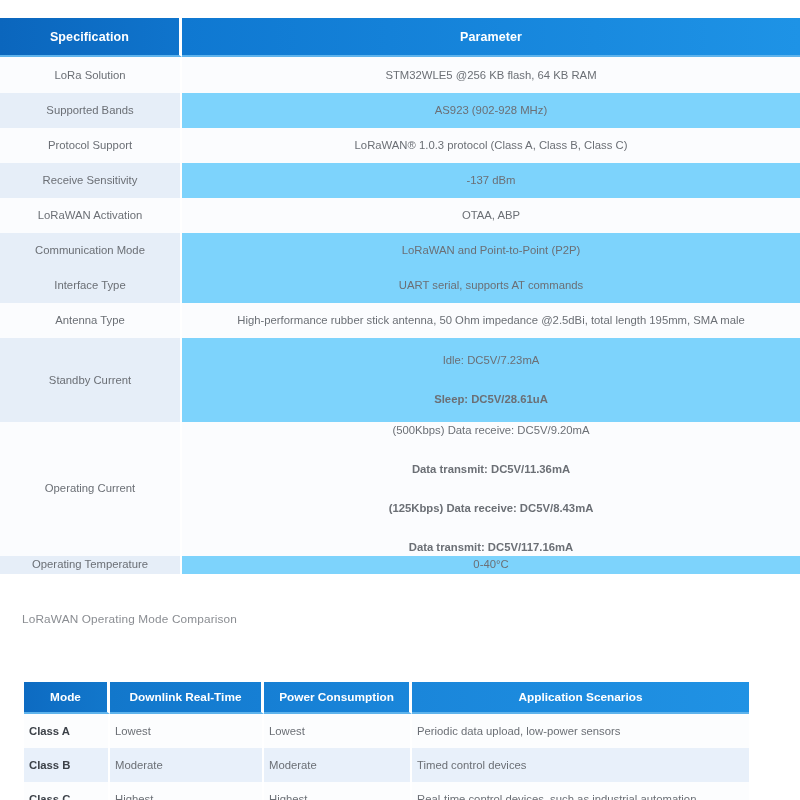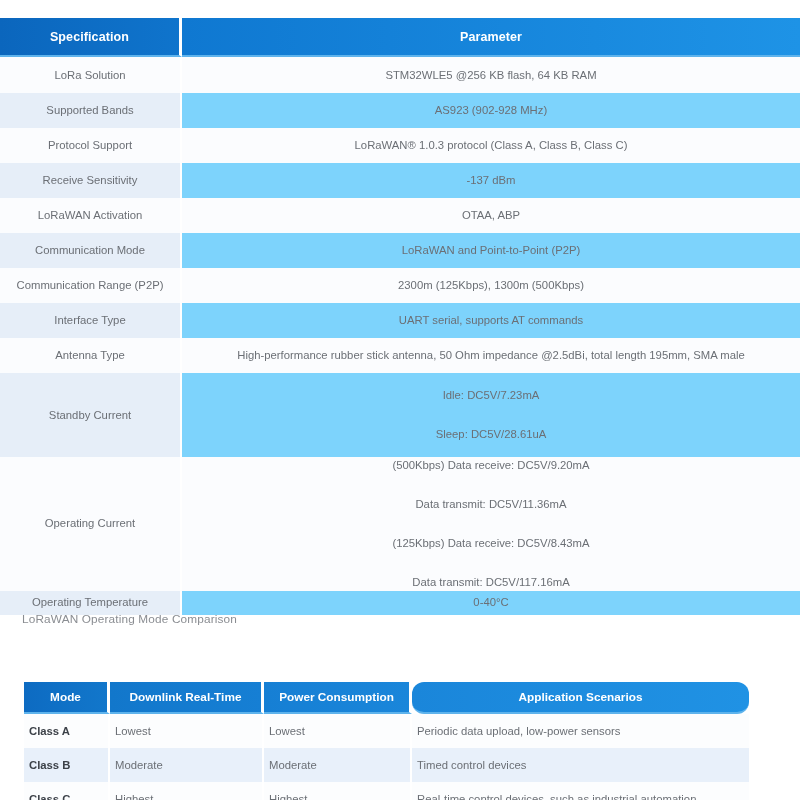--- a/index.html
+++ b/index.html
@@ -73,21 +73,21 @@
 
   .spec-table tr.row-even td { background: #fbfcfe; }
   .spec-table tr.row-odd  td { background: #7dd3fc; }
 
   .spec-table tr.row-odd td.label-cell { background: #e6eef8; }
   .spec-table tr.row-even td.label-cell { background: #fbfcfe; }
 
   .multi-line span {
     display: block;
   }
-  .multi-line span + span { margin-top: 22px; }
+  .multi-line span + span { margin-top: 22px; font-weight: bold; }
 
   
   .section-caption {
     position: absolute;
     left: 22px;
     top: 612px;
     font-size: 11.8px;
     color: #8a8d92;
     letter-spacing: 0.15px;
   }
@@ -114,21 +114,21 @@
     color: #ffffff;
     font-size: 11.8px;
     font-weight: bold;
     text-align: center;
     vertical-align: middle;
     border-bottom: 2px solid #5eb3ec;
   }
   .mode-head th.m1 { background: linear-gradient(to right,#0d6bc2,#1277cb); border-right: 3px solid #ffffff; }
   .mode-head th.m2 { background: linear-gradient(to right,#1277cb,#167fd4); border-right: 3px solid #ffffff; }
   .mode-head th.m3 { background: linear-gradient(to right,#167fd4,#1a86da); border-right: 3px solid #ffffff; }
-  .mode-head th.m4 { background: linear-gradient(to right,#1a86da,#2092e4); border-radius: 12px; }
+  .mode-head th.m4 { background: linear-gradient(to right,#1a86da,#2092e4); }
 
   .mode-table td {
     height: 34px;
     font-size: 11.3px;
     color: #6b6f75;
     text-align: left;
     vertical-align: middle;
     padding: 0 5px;
   }
   .mode-table td.mode-name {
@@ -175,24 +175,20 @@
         <td>-137 dBm</td>
       </tr>
       <tr class="row-even">
         <td class="label-cell" style="height:35px">LoRaWAN Activation</td>
         <td>OTAA, ABP</td>
       </tr>
       <tr class="row-odd">
         <td class="label-cell" style="height:35px">Communication Mode</td>
         <td>LoRaWAN and Point-to-Point (P2P)</td>
       </tr>
-      <tr class="row-even">
-        <td class="label-cell" style="height:35px">Communication Range (P2P)</td>
-        <td>2300m (125Kbps), 1300m (500Kbps)</td>
-      </tr>
       <tr class="row-odd">
         <td class="label-cell" style="height:35px">Interface Type</td>
         <td>UART serial, supports AT commands</td>
       </tr>
       <tr class="row-even">
         <td class="label-cell" style="height:35px">Antenna Type</td>
         <td>High-performance rubber stick antenna, 50 Ohm impedance @2.5dBi, total length 195mm, SMA male</td>
       </tr>
       <tr class="row-odd">
         <td class="label-cell" style="height:84px">Standby Current</td>
@@ -204,21 +200,21 @@
       <tr class="row-even">
         <td class="label-cell" style="height:131px">Operating Current</td>
         <td class="multi-line">
           <span>(500Kbps) Data receive: DC5V/9.20mA</span>
           <span>Data transmit: DC5V/11.36mA</span>
           <span>(125Kbps) Data receive: DC5V/8.43mA</span>
           <span>Data transmit: DC5V/117.16mA</span>
         </td>
       </tr>
       <tr class="row-odd">
-        <td class="label-cell" style="height:24px">Operating Temperature</td>
+        <td class="label-cell" style="height:18px">Operating Temperature</td>
         <td>0-40°C</td>
       </tr>
     </tbody>
   </table>
 
   <div class="section-caption">LoRaWAN Operating Mode Comparison</div>
 
   <table class="mode-table">
     <colgroup>
       <col class="c1">

